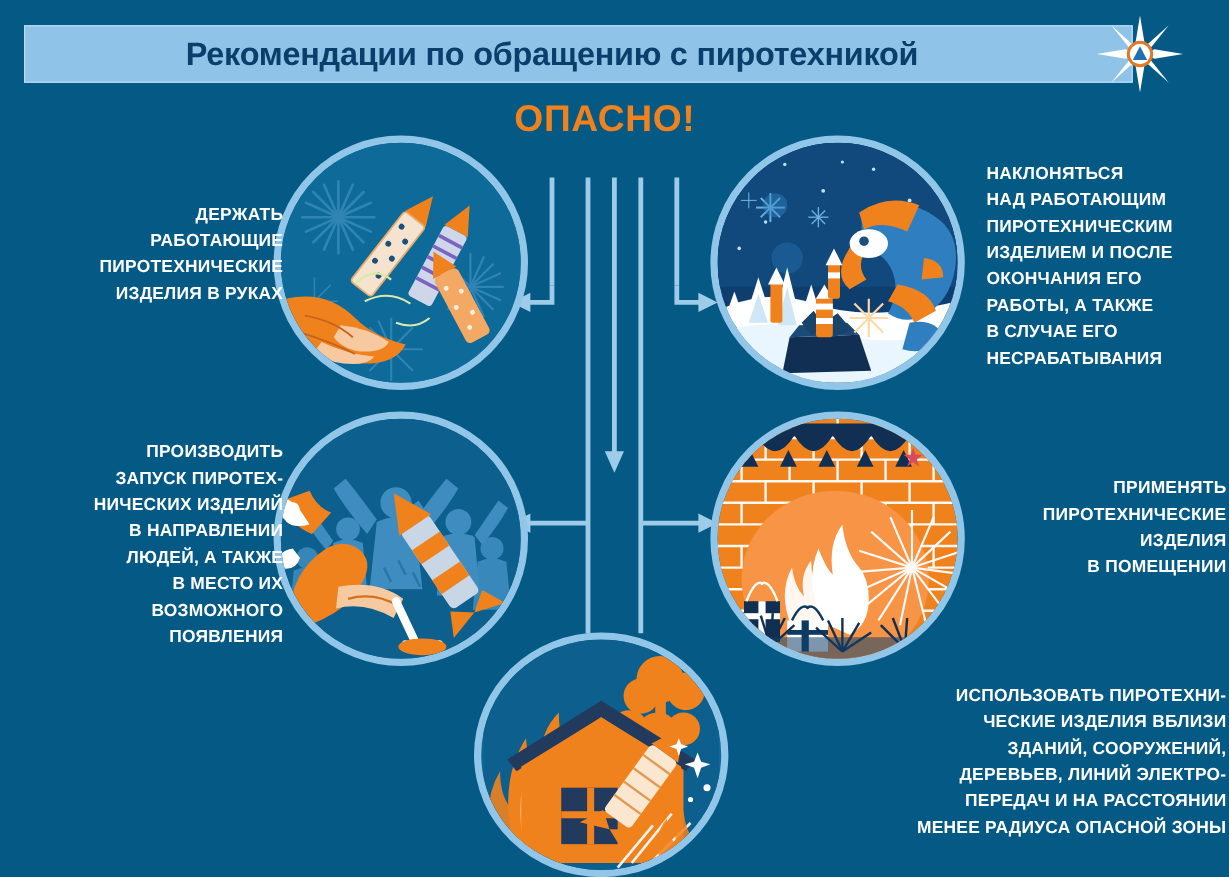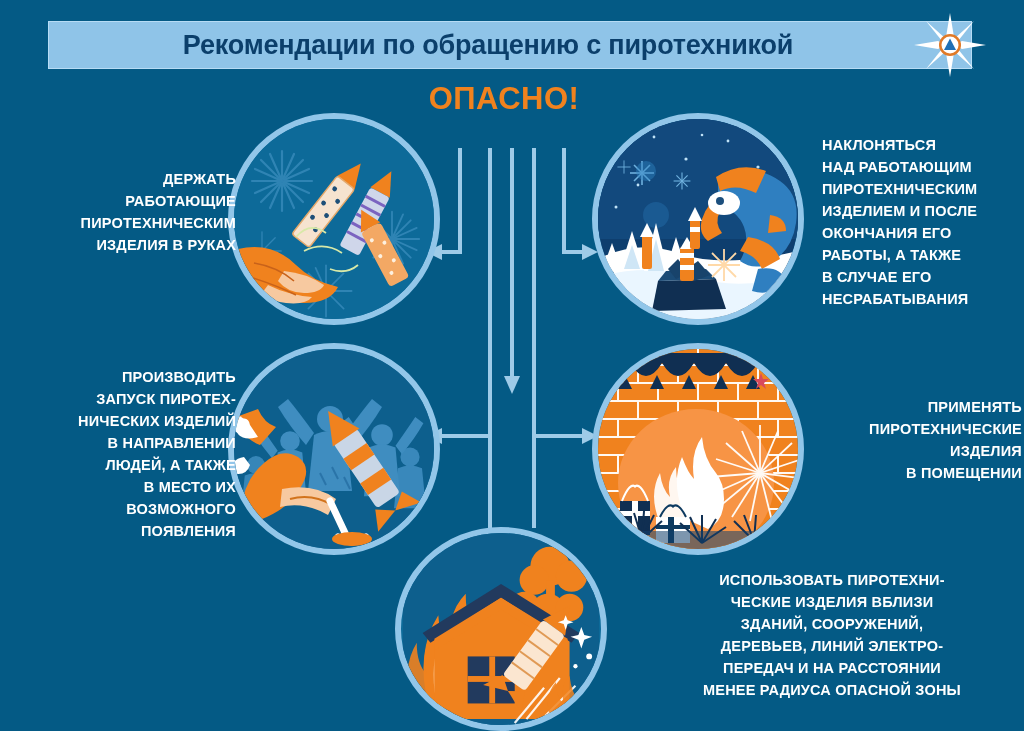--- a/index.html
+++ b/index.html
@@ -11,21 +11,21 @@
     position:relative;
   }
   #poster{position:absolute;inset:0;}
 
   
   .titlebar{
     position:absolute;left:20px;top:21px;width:924px;height:48px;
     background:#8fc4e8;
     border:1px solid #b7dcf5;
     box-sizing:border-box;
-    display:flex;align-items:center;justify-content:center;margin-left:28px;
+    display:flex;align-items:center;justify-content:center;
   }
   .titlebar .title-text{
     color:#0b3f6b;
     font-size:27px;
     font-weight:bold;
     letter-spacing:-0.2px;
     white-space:nowrap;
     transform:translateX(-22px);
   }
   .emblem{
@@ -66,21 +66,21 @@
     font-size:14.5px;
     font-weight:bold;
     line-height:1.52;
     letter-spacing:0.2px;
     white-space:pre-line;
   }
   .t1{left:24px;top:168px;width:212px;text-align:right;}
   .t2{left:822px;top:134px;width:200px;text-align:left;}
   .t3{left:20px;top:366px;width:216px;text-align:right;}
   .t4{left:822px;top:396px;width:200px;text-align:right;}
-  .t5{left:642px;top:569px;width:380px;text-align:center;}
+  .t5{left:642px;top:569px;width:380px;text-align:right;}
 </style>
 </head>
 <body>
 
 <div id="poster">
 
   <div class="titlebar">
     <div class="title-text">Рекомендации по обращению с пиротехникой</div>
   </div>
 
@@ -610,21 +610,21 @@
       </g>
 
       <g fill="#f0821e">
         <path d="M152 194 q-10 -26 4 -42 q0 16 8 22 q-4 -18 6 -28 q2 18 10 26 q8 10 2 22 z" opacity="0.85"></path>
       </g>
     </svg>
   </div>
 
   <div class="txt t1">ДЕРЖАТЬ
 РАБОТАЮЩИЕ
-ПИРОТЕХНИЧЕСКИМ
+ПИРОТЕХНИЧЕСКИЕ
 ИЗДЕЛИЯ В РУКАХ</div>
   <div class="txt t2">НАКЛОНЯТЬСЯ
 НАД РАБОТАЮЩИМ
 ПИРОТЕХНИЧЕСКИМ
 ИЗДЕЛИЕМ И ПОСЛЕ
 ОКОНЧАНИЯ ЕГО
 РАБОТЫ, А ТАКЖЕ
 В СЛУЧАЕ ЕГО
 НЕСРАБАТЫВАНИЯ</div>
   <div class="txt t3">ПРОИЗВОДИТЬ

